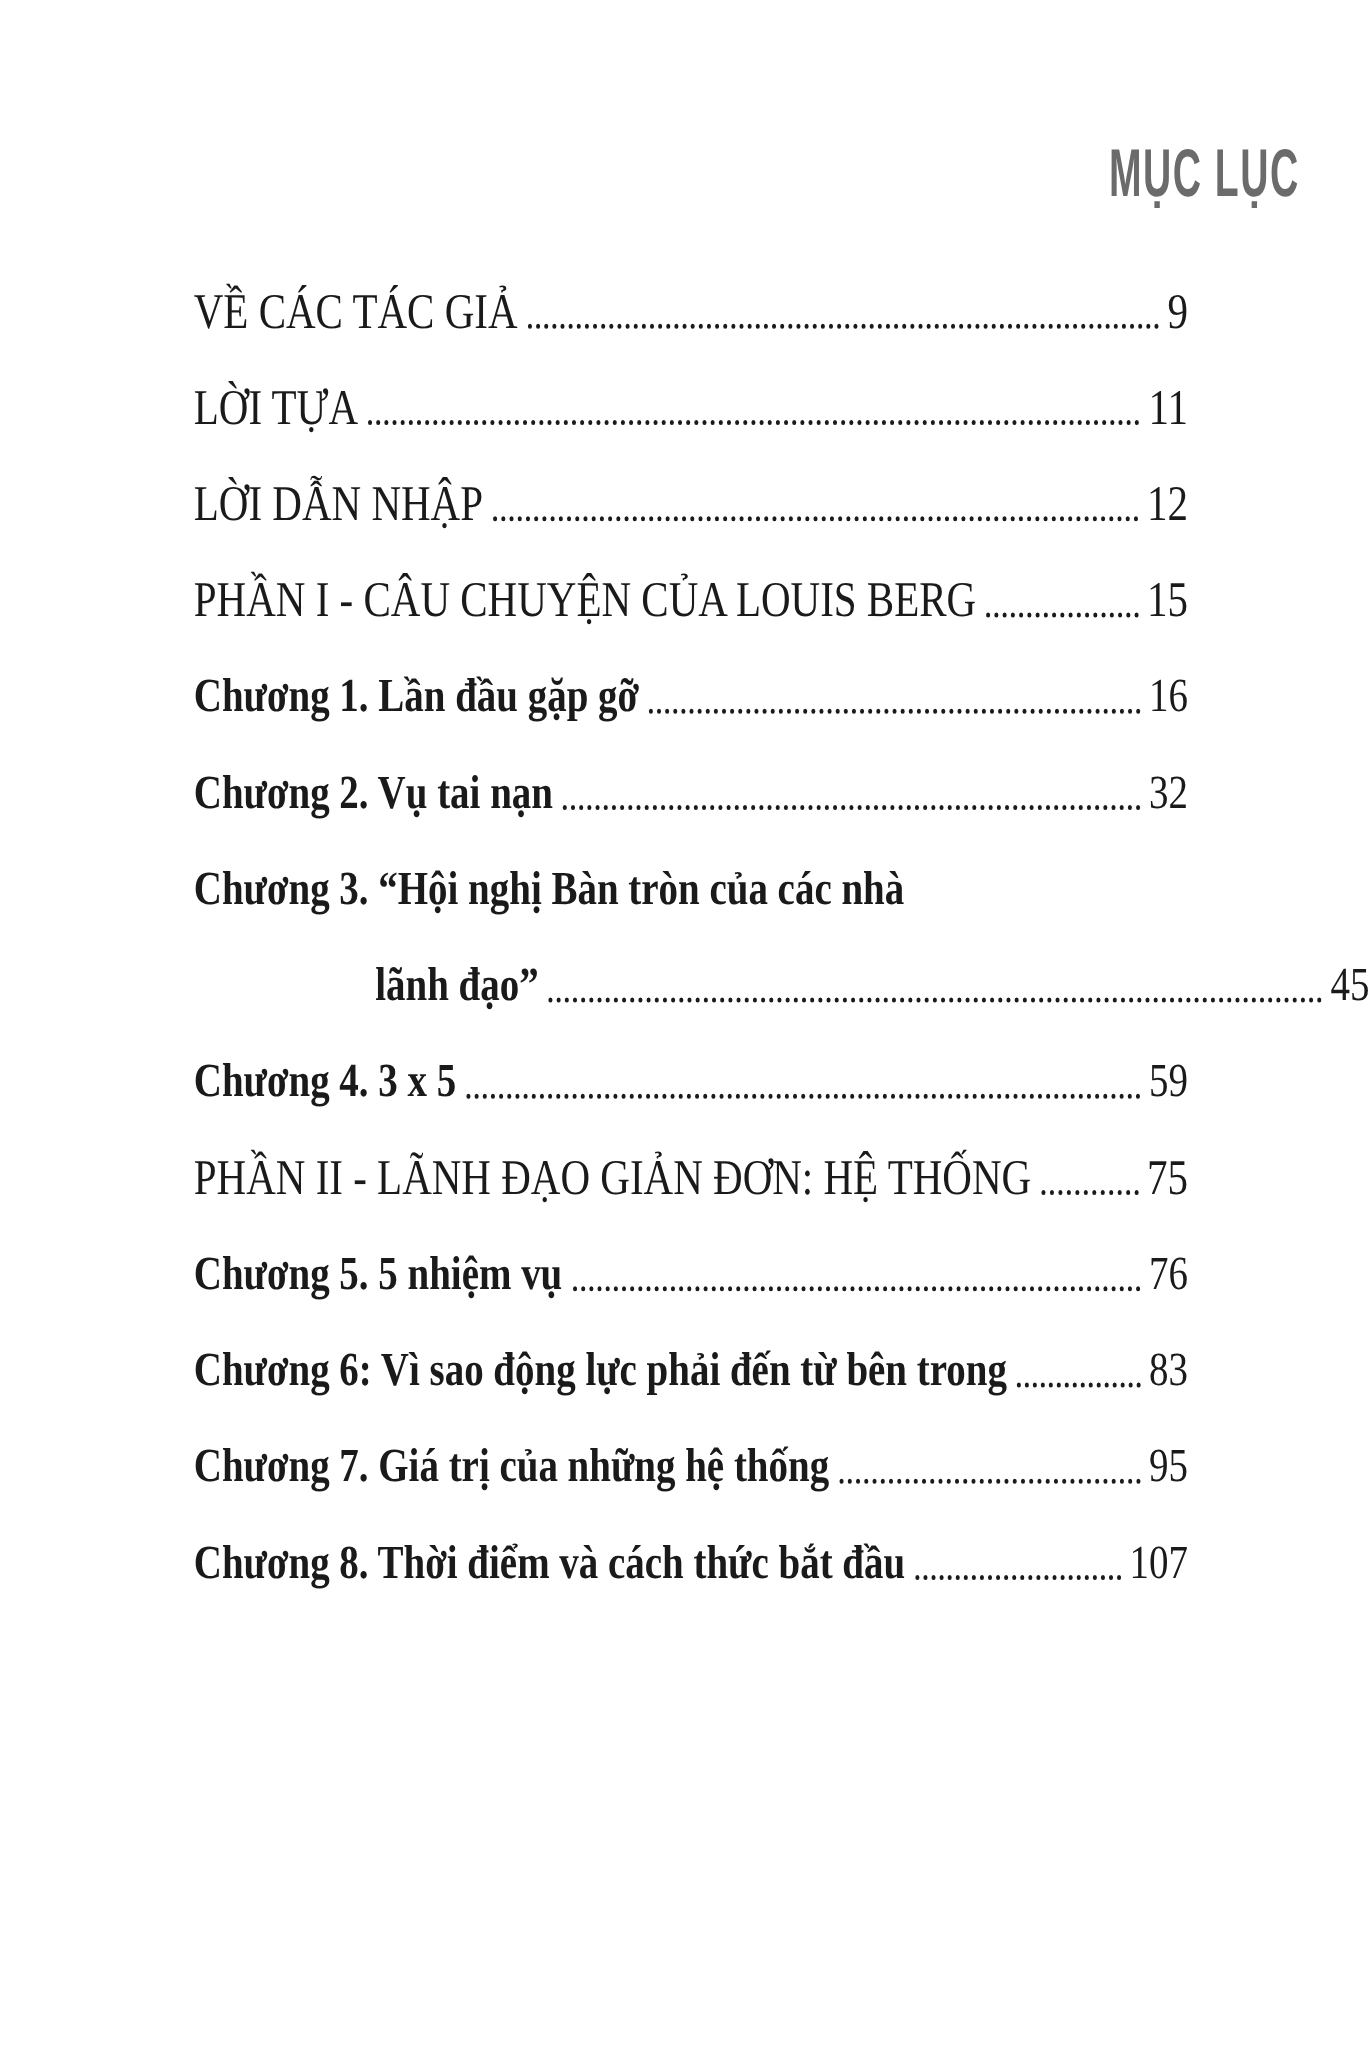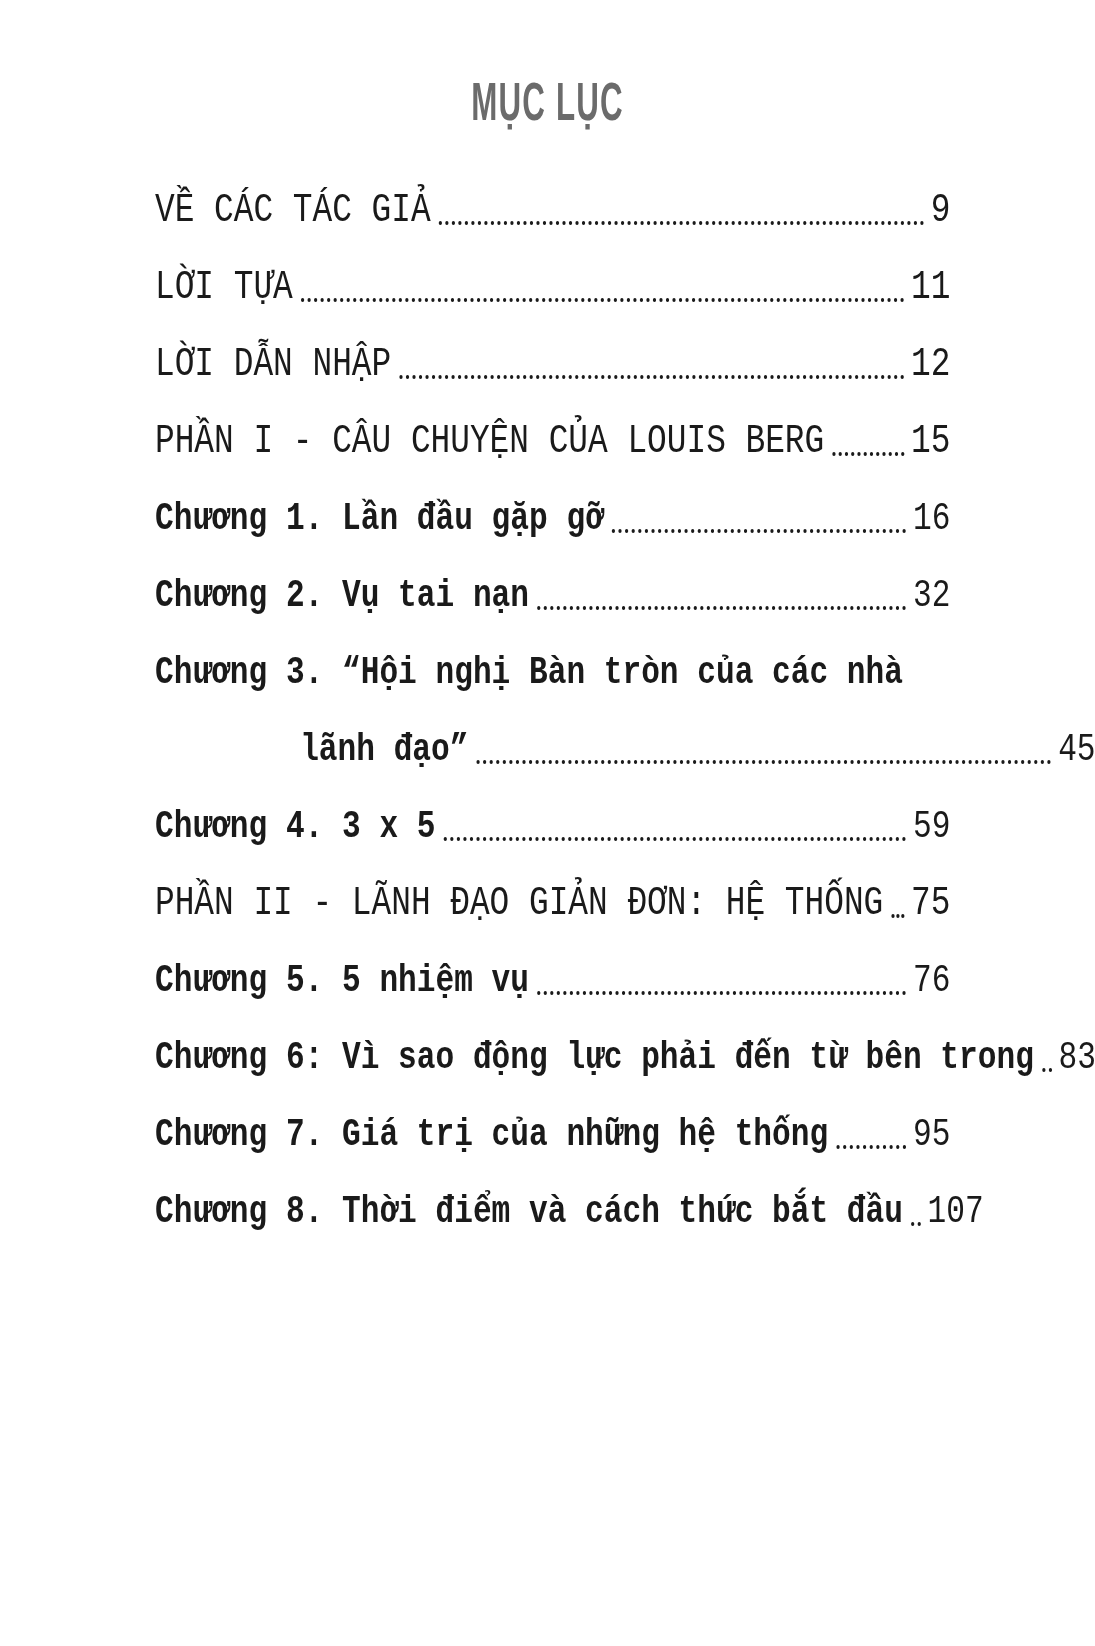--- a/index.html
+++ b/index.html
@@ -1,28 +1,28 @@
 <!DOCTYPE html>
 <html><head>
 <meta charset="utf-8">
 <style>
   html,body{margin:0;padding:0;}
   body{
     width:1095px;height:1646px;background:#ffffff;overflow:hidden;
     font-family:"Liberation Serif", serif;color:#1a1a1a;
   }
-  .title-wrap{margin-top:74px;text-align:center;}
+  .title-wrap{margin-top:112px;text-align:right;}
   .page-title{
     display:inline-block;
     font-family:"Liberation Sans", sans-serif;
     font-weight:700;font-size:54px;line-height:1;letter-spacing:2px;
     transform:scaleX(0.58);transform-origin:50% 50%;
     white-space:nowrap;
   }
-  .toc{margin:29px 0 0 155px;width:795px;font-family:Liberation Mono, monospace;}
+  .toc{margin:29px 0 0 155px;width:795px;}
   .toc-row{
     display:flex;align-items:flex-end;
     height:77px;width:970px;
     transform:scaleX(0.82);transform-origin:left bottom;
   }
   .toc-row.front,.toc-row.part{font-size:40px;font-weight:400;}
   .toc-row.chapter{font-size:38px;font-weight:700;}
   .toc-row.indent{padding-left:177px;}
   .label{white-space:nowrap;line-height:1.18;}
   .leader{

